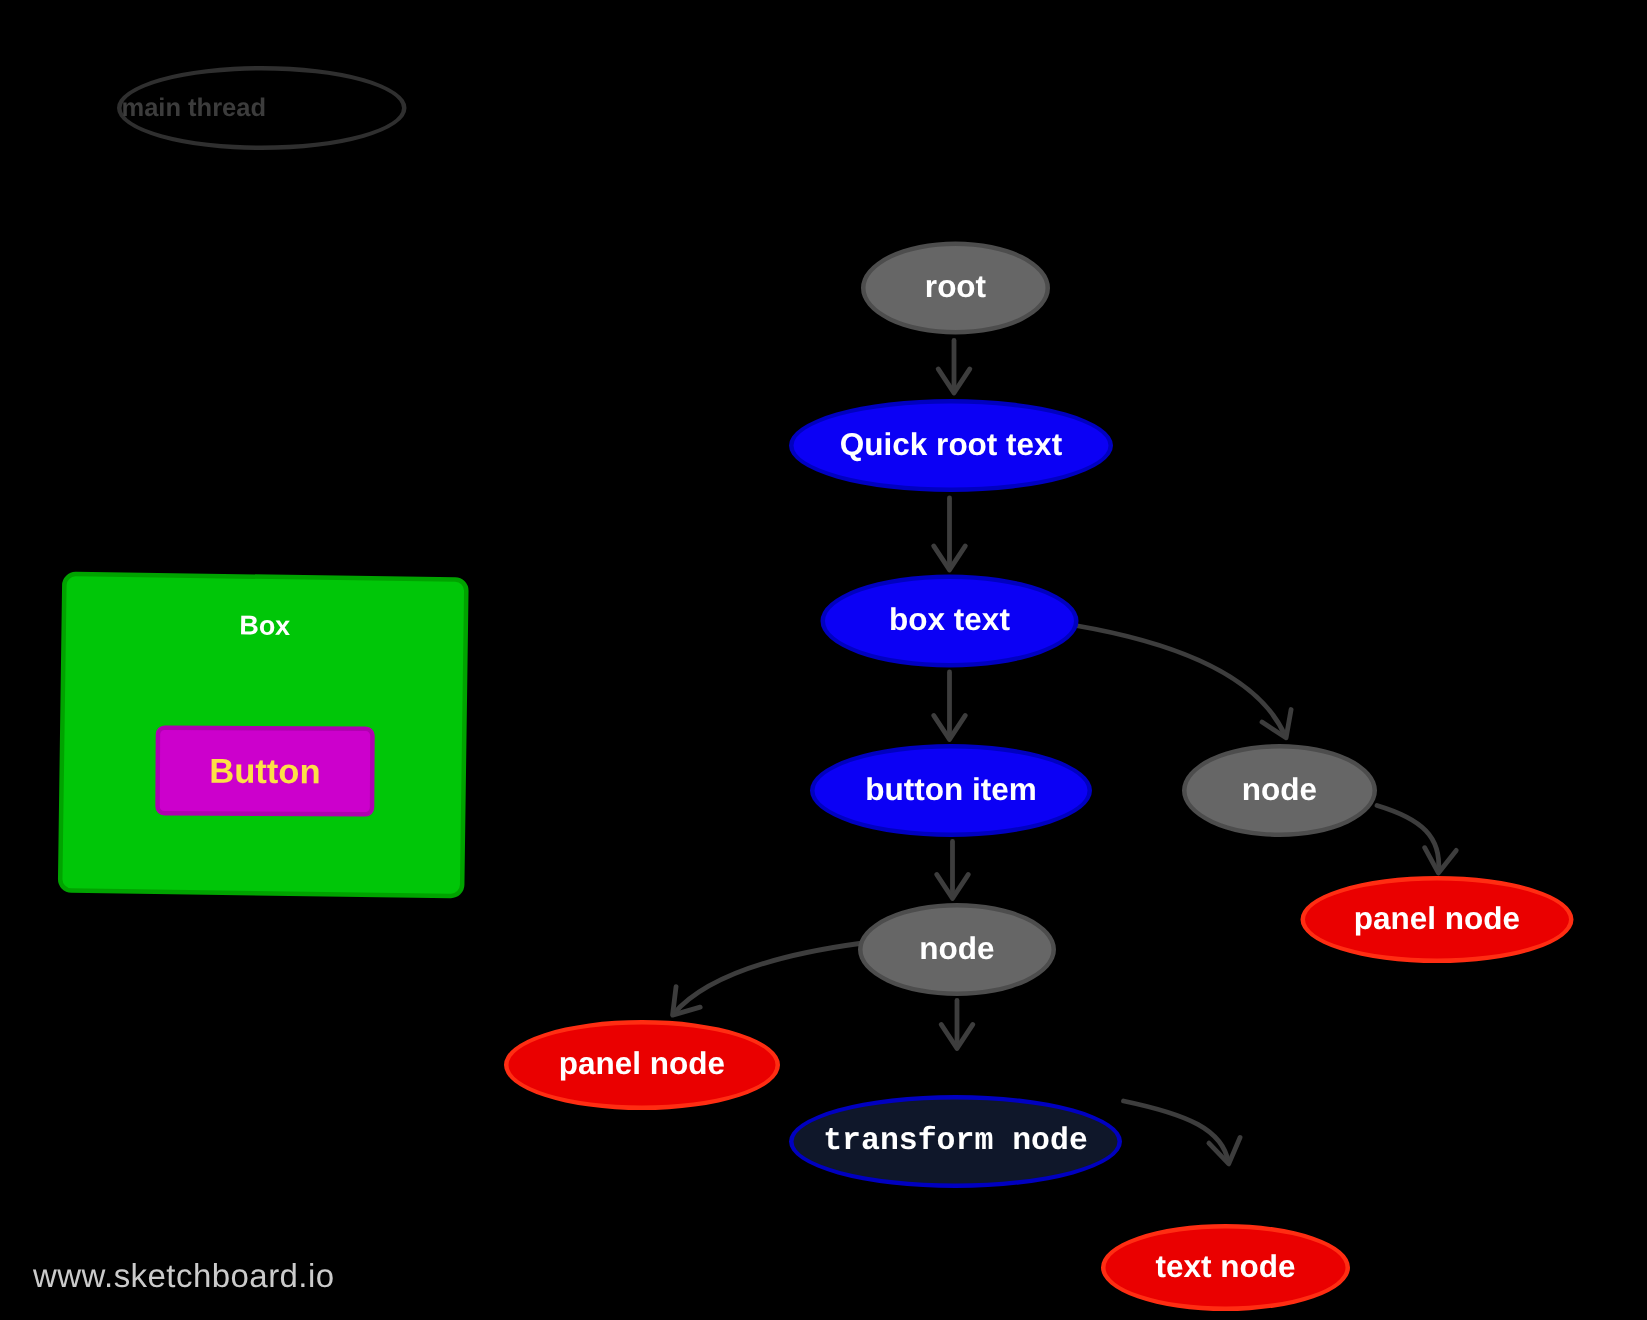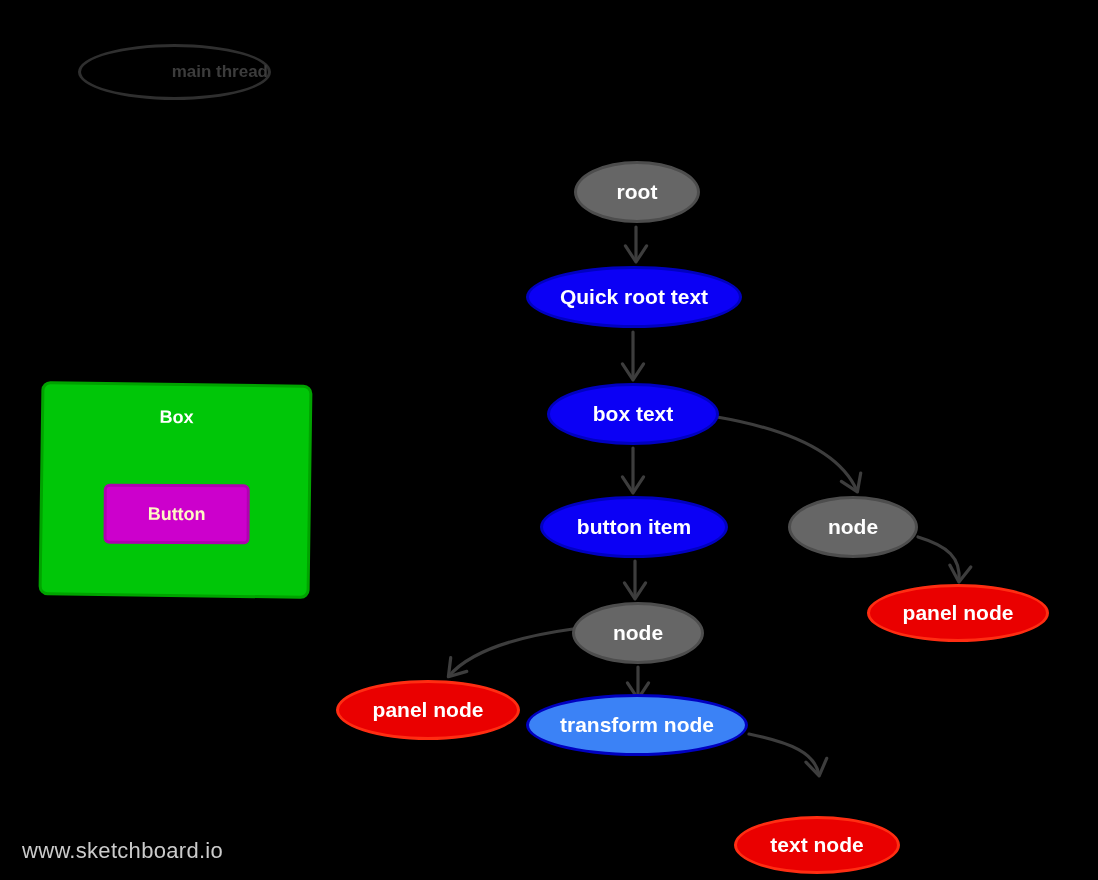--- a/index.html
+++ b/index.html
@@ -19,21 +19,21 @@
     left: 0;
     top: 0;
     pointer-events: none;
   }
   .thread-ellipse {
     position: absolute;
     border-radius: 50%;
     border: 3px solid #2f2f2f;
     display: flex;
     align-items: center;
-    justify-content: flex-end;
+    justify-content: flex-start;
     color: #3c3c3c;
     font-weight: bold;
     font-size: 17px;
     box-sizing: border-box;
     background: transparent;
   }
   .graph-node {
     position: absolute;
     border-radius: 50%;
     display: flex;
@@ -70,23 +70,23 @@
     left: 61px;
     top: 98px;
     width: 146px;
     height: 60px;
     border-radius: 6px;
     box-sizing: border-box;
     border: 3px solid transparent;
     display: flex;
     align-items: center;
     justify-content: center;
-    color: #fef9c3;
+    color: #fde047;
     font-weight: bold;
-    font-size: 18px;
+    font-size: 23px;
     transform: rotate(-0.5deg);
   }
   .watermark {
     position: absolute;
     left: 22px;
     top: 838px;
     color: #cbcbcb;
     font-size: 22px;
     letter-spacing: 0.3px;
   }
@@ -143,21 +143,21 @@
       </div>
       <div class="graph-node" style="left: 867px; top: 584px; width: 182px; height: 58px; background: rgb(234, 0, 0); border-color: rgb(255, 45, 18);">
         <span>panel node</span>
       </div>
       <div class="graph-node" style="left: 572px; top: 602px; width: 132px; height: 62px; background: rgb(102, 102, 102); border-color: rgb(77, 77, 77);">
         <span>node</span>
       </div>
       <div class="graph-node" style="left: 336px; top: 680px; width: 184px; height: 60px; background: rgb(234, 0, 0); border-color: rgb(255, 45, 18);">
         <span>panel node</span>
       </div>
-      <div class="graph-node" style="left: 526px; top: 694px; width: 222px; height: 62px; background: #3b82f6; border-color: rgb(0, 0, 192);">
+      <div class="graph-node" style="left: 526px; top: 730px; width: 222px; height: 62px; background: #0f172a; border-color: rgb(0, 0, 192); font-family: Liberation Mono, monospace;">
         <span>transform node</span>
       </div>
       <div class="graph-node" style="left: 734px; top: 816px; width: 166px; height: 58px; background: rgb(234, 0, 0); border-color: rgb(255, 45, 18);">
         <span>text node</span>
       </div>
     </div>
 
   <div class="watermark" id="watermark" style="color: rgb(203, 203, 203);">www.sketchboard.io</div>
 
 </div>

